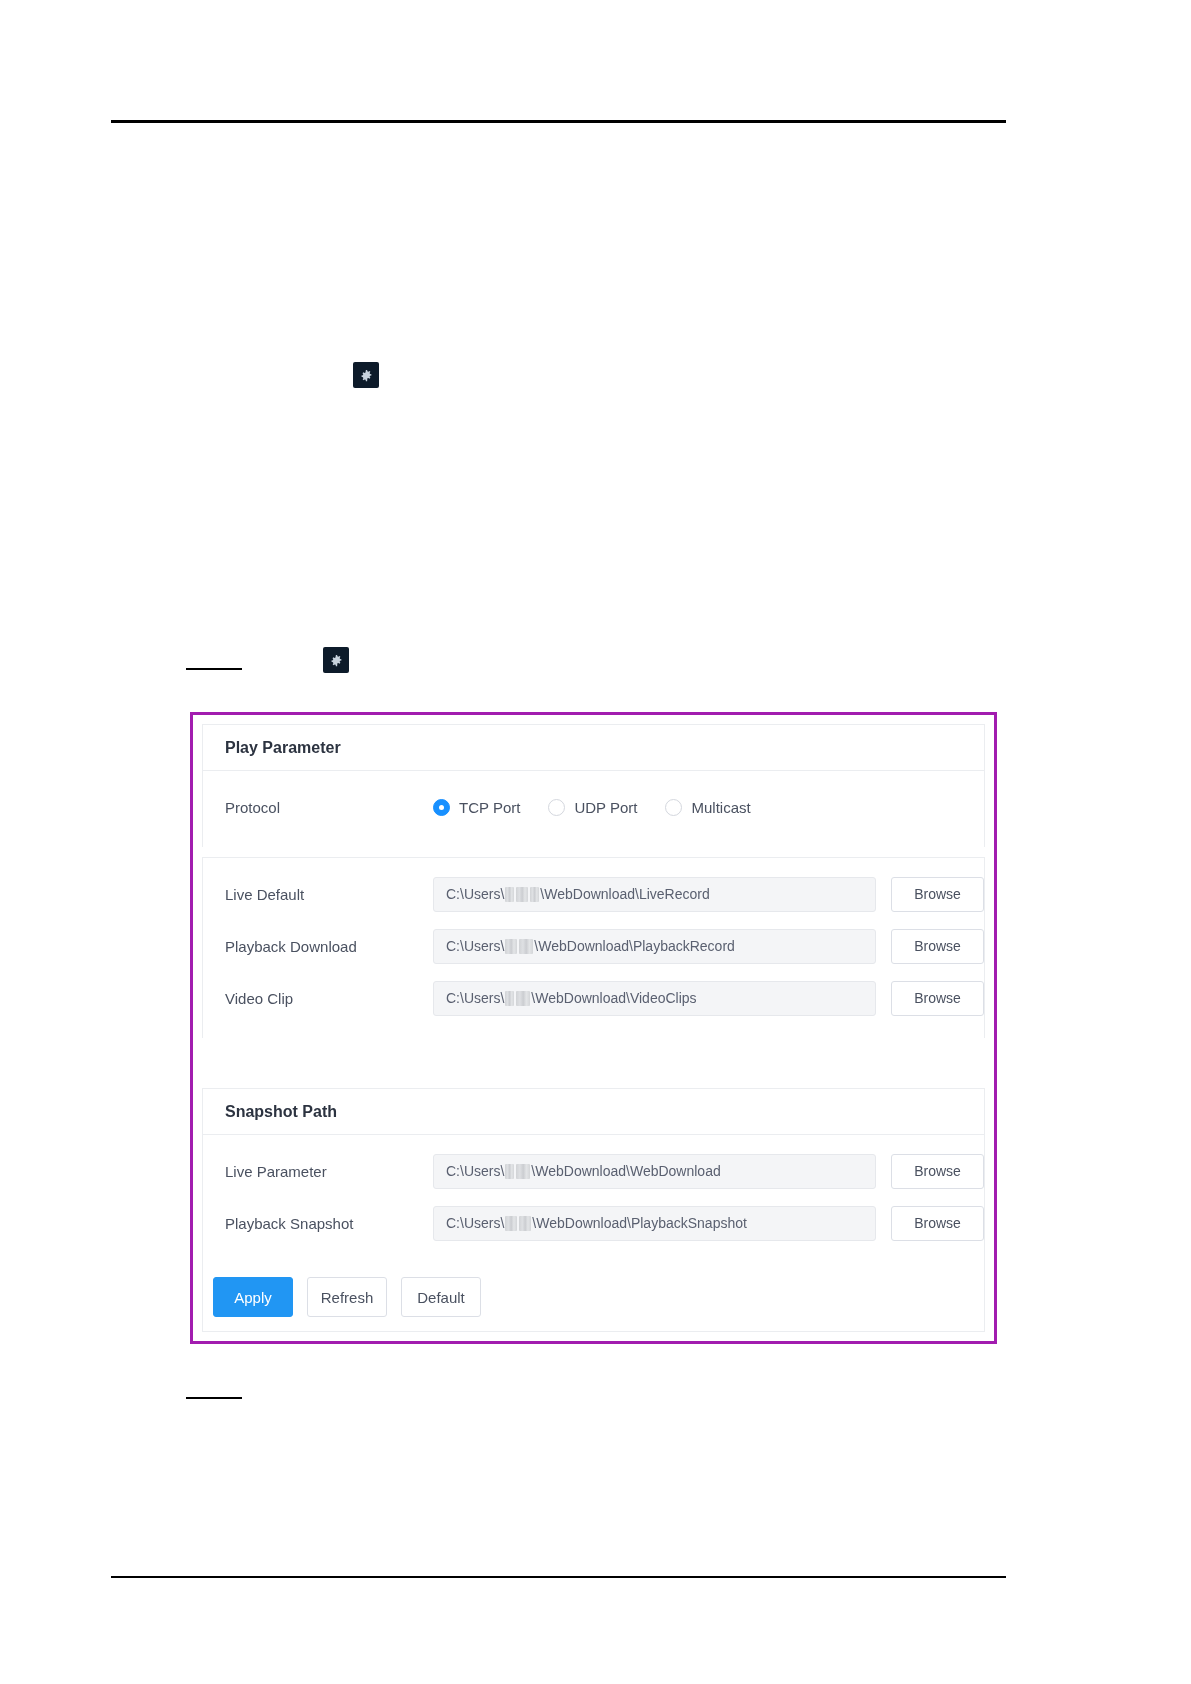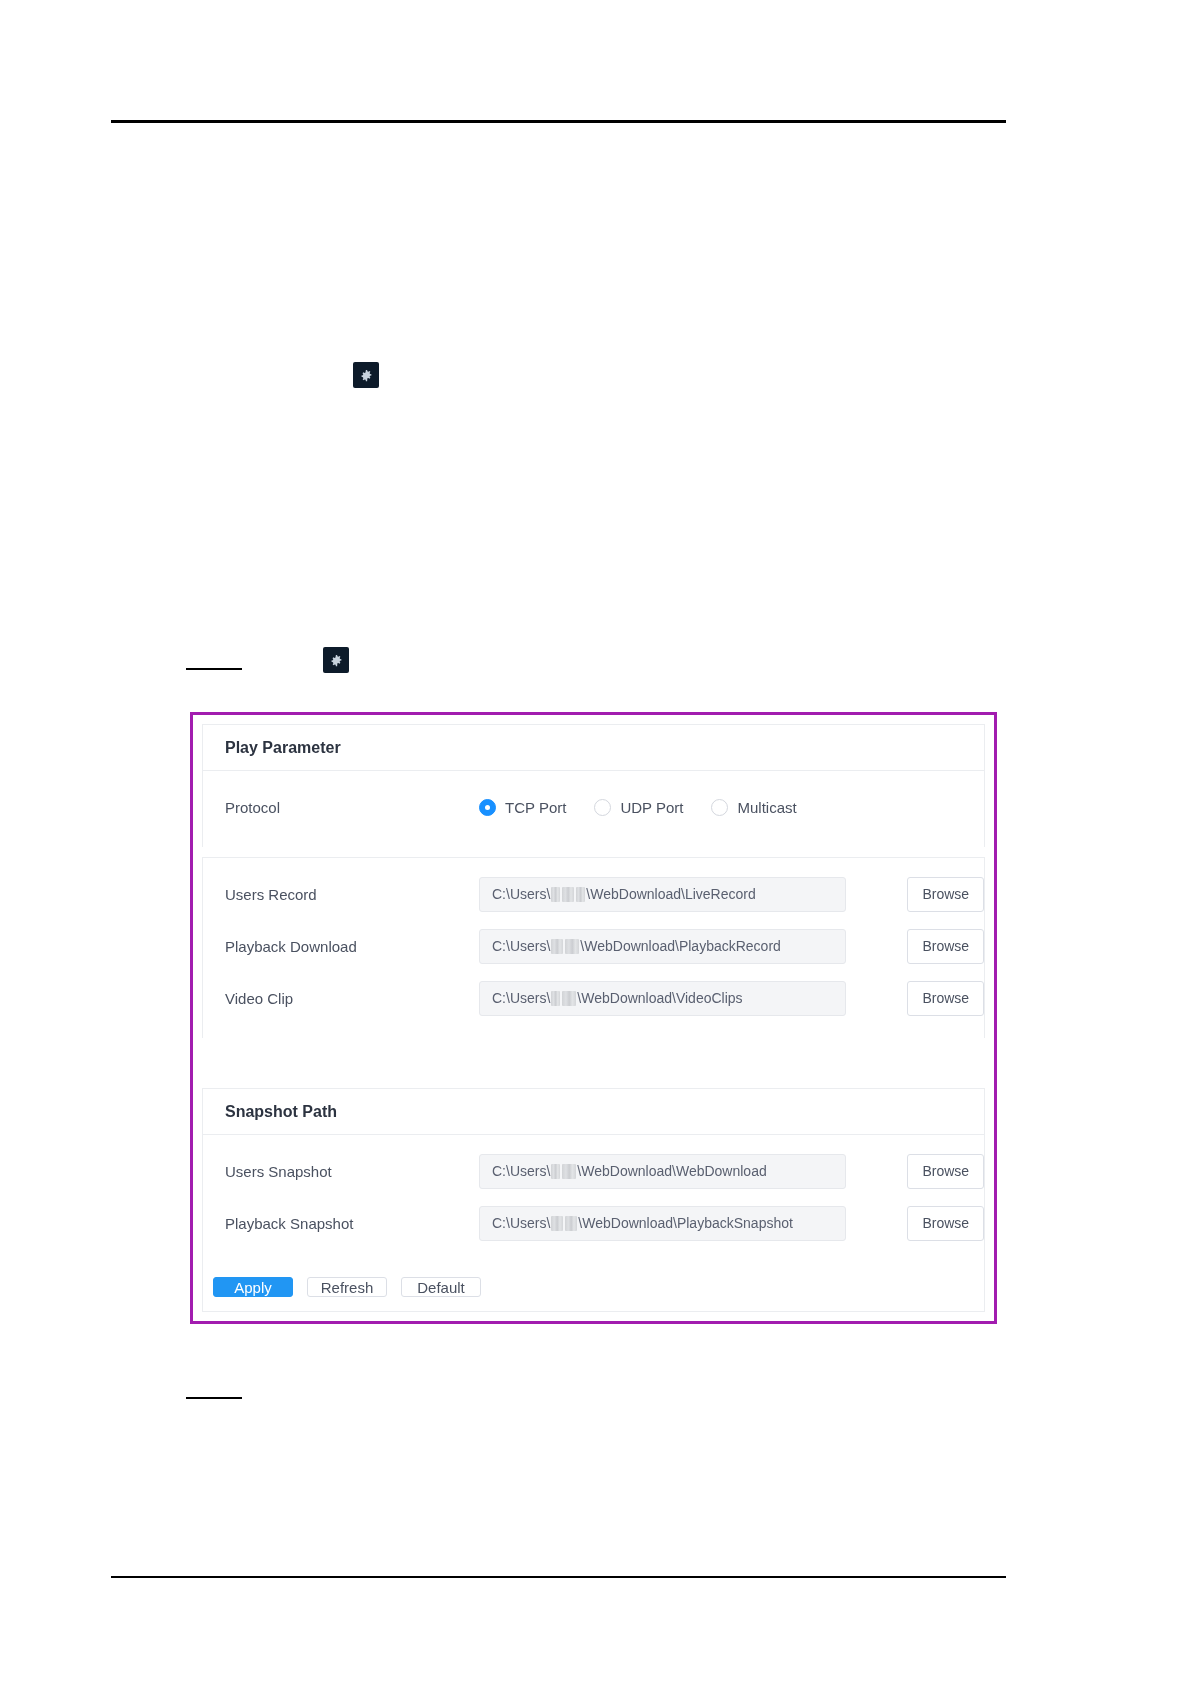--- a/index.html
+++ b/index.html
@@ -96,21 +96,20 @@
     background: #fff;
   }
 
   .section-body { padding: 10px 0 14px 0; }
 
   .form-row {
     display: flex;
     align-items: center;
     height: 52px;
     padding-left: 22px;
-    gap: 46px;
   }
 
   .form-label {
     width: 208px;
     font-size: 15px;
     color: #4a5160;
     flex: none;
   }
 
   
@@ -183,21 +182,21 @@
   }
 
   
   .action-bar {
     display: flex;
     align-items: center;
     gap: 14px;
     padding: 14px 0 14px 10px;
   }
   .btn {
-    height: 20px;
+    height: 40px;
     min-width: 80px;
     padding: 0 4px;
     border-radius: 3px;
     font-size: 15px;
     display: flex;
     align-items: center;
     justify-content: center;
     cursor: pointer;
     font-family: "Liberation Sans", sans-serif;
   }
@@ -262,21 +261,21 @@
         </div>
       </div>
     </div>
 
     <div class="spacer-row"></div>
 
     <div class="section">
       <div class="section-body">
 
         <div class="form-row">
-          <div class="form-label">Users Record</div>
+          <div class="form-label">Live Default</div>
           <div class="path-input">
             <span>C:\Users\</span>
               <span class="blur-chunk blur-a"></span>
               <span class="blur-chunk blur-b"></span>
               <span class="blur-chunk blur-a"></span>
               <span>\WebDownload\LiveRecord</span>
           </div>
           <div class="browse-btn">Browse</div>
         </div>
 
@@ -305,21 +304,21 @@
       </div>
     </div>
 
     <div class="spacer-row"></div>
 
     <div class="section last">
       <div class="section-title">Snapshot Path</div>
       <div class="section-body">
 
         <div class="form-row">
-          <div class="form-label">Users Snapshot</div>
+          <div class="form-label">Live Parameter</div>
           <div class="path-input">
             <span>C:\Users\</span>
               <span class="blur-chunk blur-a"></span>
               <span class="blur-chunk blur-c"></span>
               <span>\WebDownload\WebDownload</span>
           </div>
           <div class="browse-btn">Browse</div>
         </div>
 
         <div class="form-row">

